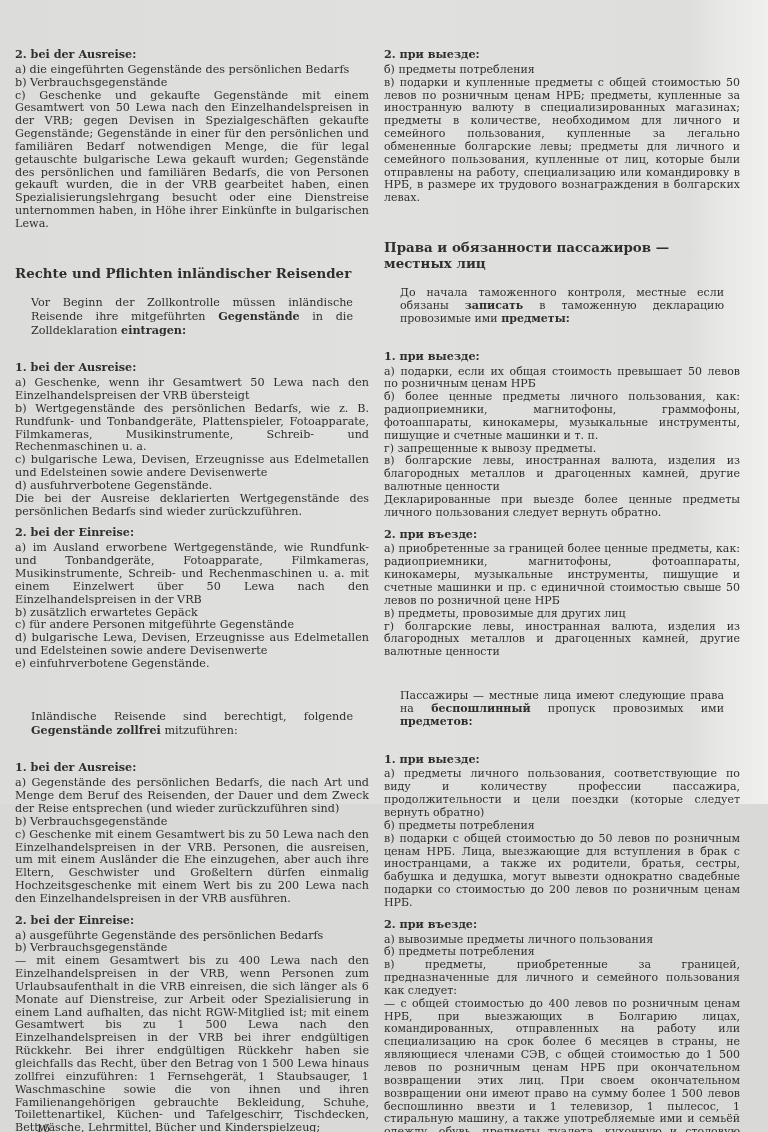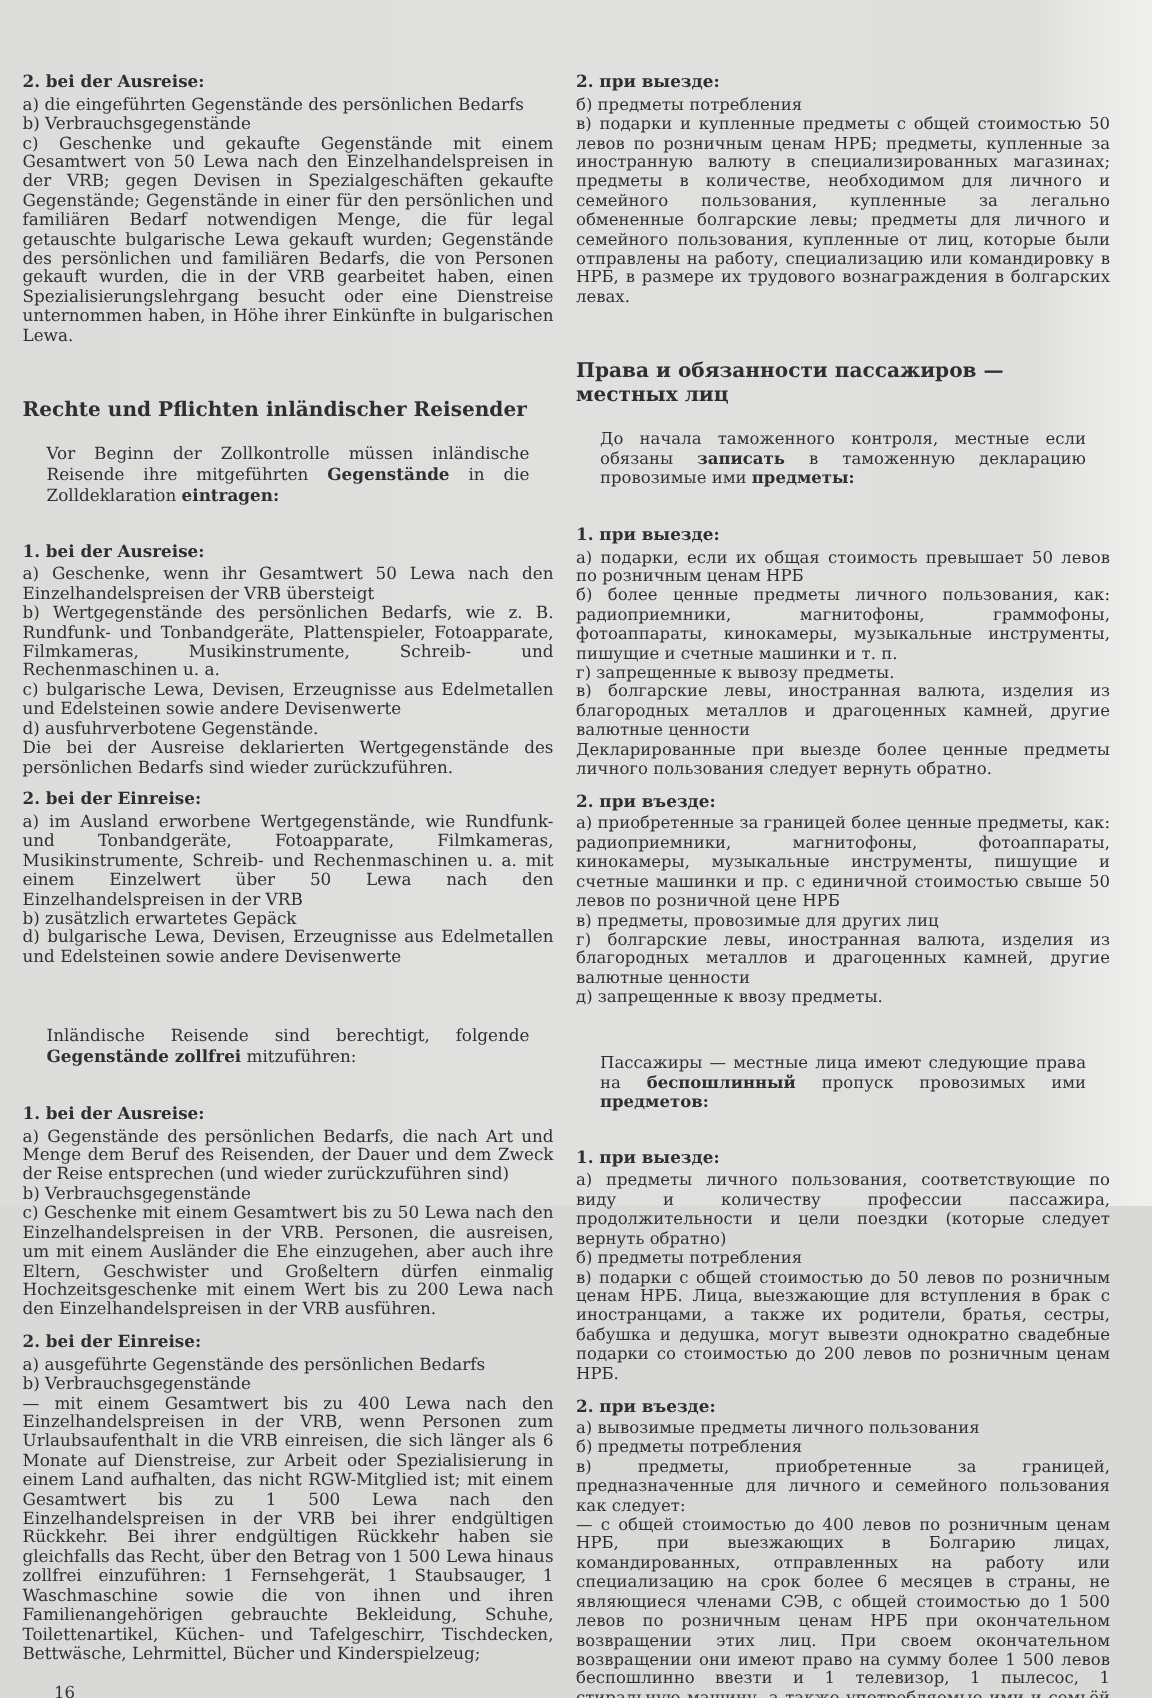--- a/index.html
+++ b/index.html
@@ -63,21 +63,23 @@
       <p class="item">c) bulgarische Lewa, Devisen, Erzeugnisse aus Edelmetallen und Edelsteinen sowie andere Devisenwerte</p>
       <p class="item">d) ausfuhrverbotene Gegenstände.</p>
       <p class="item">Die bei der Ausreise deklarierten Wertgegenstände des persönlichen Bedarfs sind wieder zurückzuführen.</p>
     </div>
 
     <div class="gap-s"></div>
     <div>
       <p class="h-sub">2. bei der Einreise:</p>
       <p class="item">a) im Ausland erworbene Wertgegenstände, wie Rundfunk- und Tonbandgeräte, Fotoapparate, Filmkameras, Musikinstrumente, Schreib- und Rechenmaschinen u. a. mit einem Einzelwert über 50 Lewa nach den Einzelhandelspreisen in der VRB</p>
       <p class="item">b) zusätzlich erwartetes Gepäck</p>
+      <p class="item">c) für andere Personen mitgeführte Gegenstände</p>
       <p class="item">d) bulgarische Lewa, Devisen, Erzeugnisse aus Edelmetallen und Edelsteinen sowie andere Devisenwerte</p>
+      <p class="item">e) einfuhrverbotene Gegenstände.</p>
     </div>
 
     <div class="gap-l"></div>
     <p class="para"><span>Inländische Reisende sind berechtigt, folgende </span><b>Gegenstände zollfrei</b><span> mitzuführen:</span></p>
 
     <div class="gap-s"></div>
     <div>
       <p class="h-sub">1. bei der Ausreise:</p>
       <p class="item">a) Gegenstände des persönlichen Bedarfs, die nach Art und Menge dem Beruf des Reisenden, der Dauer und dem Zweck der Reise entsprechen (und wieder zurückzuführen sind)</p>
       <p class="item">b) Verbrauchsgegenstände</p>
@@ -114,21 +116,20 @@
       <p class="item">в) болгарские левы, иностранная валюта, изделия из благородных металлов и драгоценных камней, другие валютные ценности</p>
       <p class="item">Декларированные при выезде более ценные предметы личного пользования следует вернуть обратно.</p>
     </div>
 
     <div class="gap-s"></div>
     <div>
       <p class="h-sub">2. при въезде:</p>
       <p class="item">а) приобретенные за границей более ценные предметы, как: радиоприемники, магнитофоны, фотоаппараты, кинокамеры, музыкальные инструменты, пишущие и счетные машинки и пр. с единичной стоимостью свыше 50 левов по розничной цене НРБ</p>
       <p class="item">в) предметы, провозимые для других лиц</p>
       <p class="item">г) болгарские левы, иностранная валюта, изделия из благородных металлов и драгоценных камней, другие валютные ценности</p>
-      <p class="item">д) запрещенные к ввозу предметы.</p>
     </div>
 
     <div class="gap-m"></div>
     <p class="para"><span>Пассажиры — местные лица имеют следующие права на </span><b>беспошлинный</b><span> пропуск провозимых ими </span><b>предметов:</b></p>
 
     <div class="gap-s"></div>
     <div>
       <p class="h-sub">1. при выезде:</p>
       <p class="item">а) предметы личного пользования, соответствующие по виду и количеству профессии пассажира, продолжительности и цели поездки (которые следует вернуть обратно)</p>
       <p class="item">б) предметы потребления</p>

